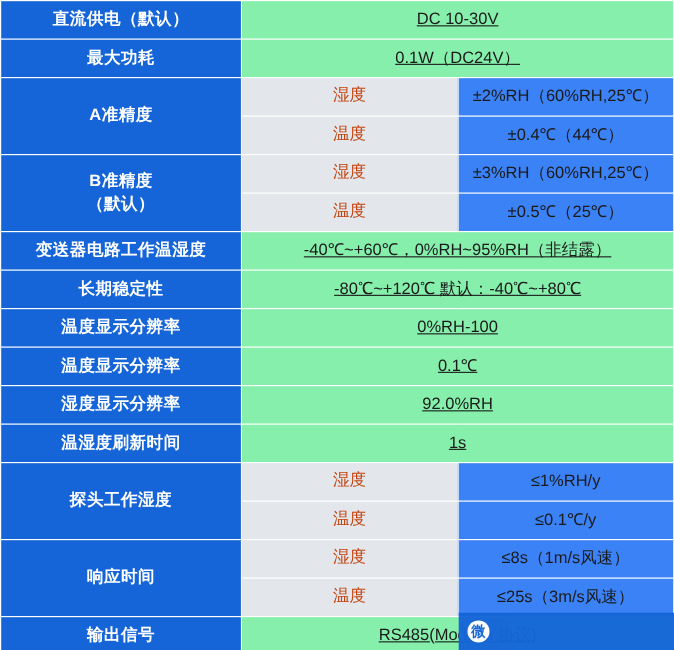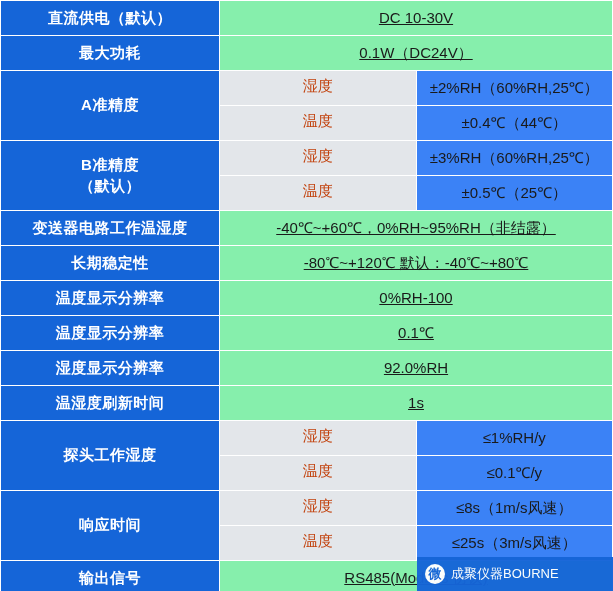--- a/index.html
+++ b/index.html
@@ -198,15 +198,14 @@
           <td class="label">
             <span class="two-line">输出信号</span>
           </td>
           <td class="value wide" colspan="2">RS485(Modbus 协议)</td>
         </tr>
       </tbody>
   </table>
 
   <div id="watermark">
     <span class="wm-icon">微</span>
-    <span class="wm-text">成聚仪器BOURNE</span>
   </div>
 </div>
 
 </body></html>

